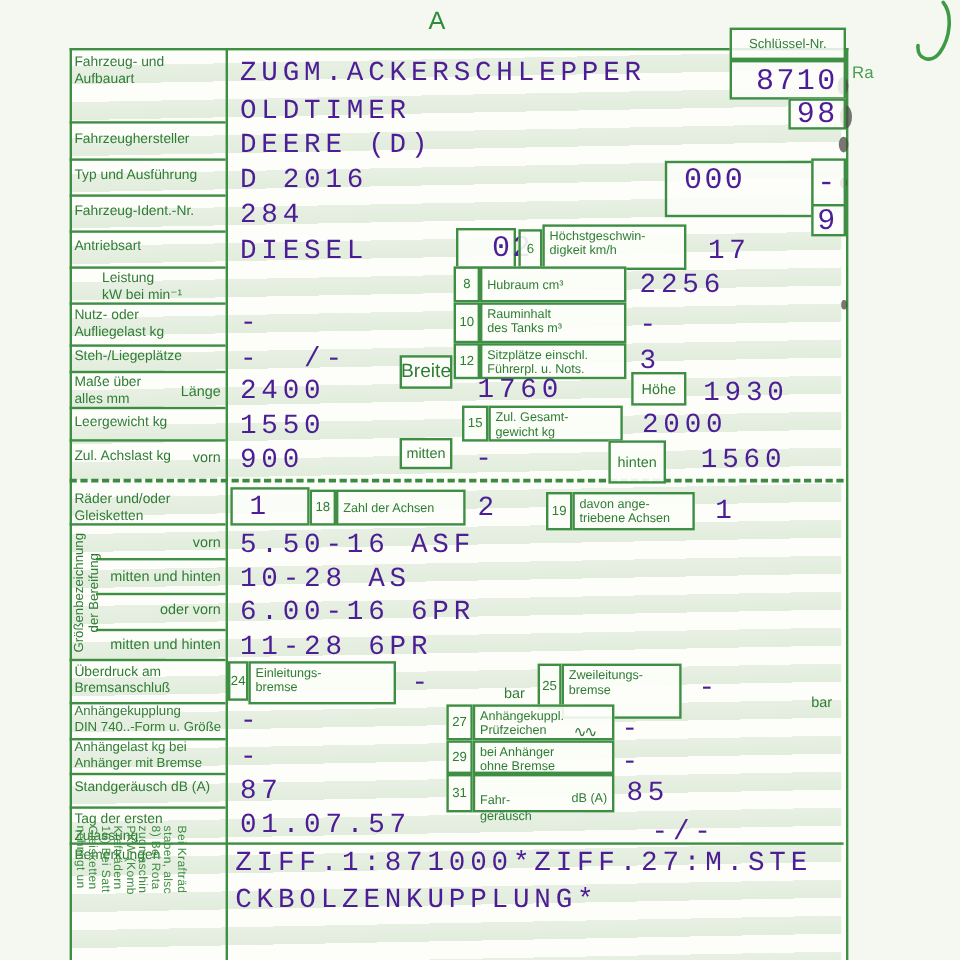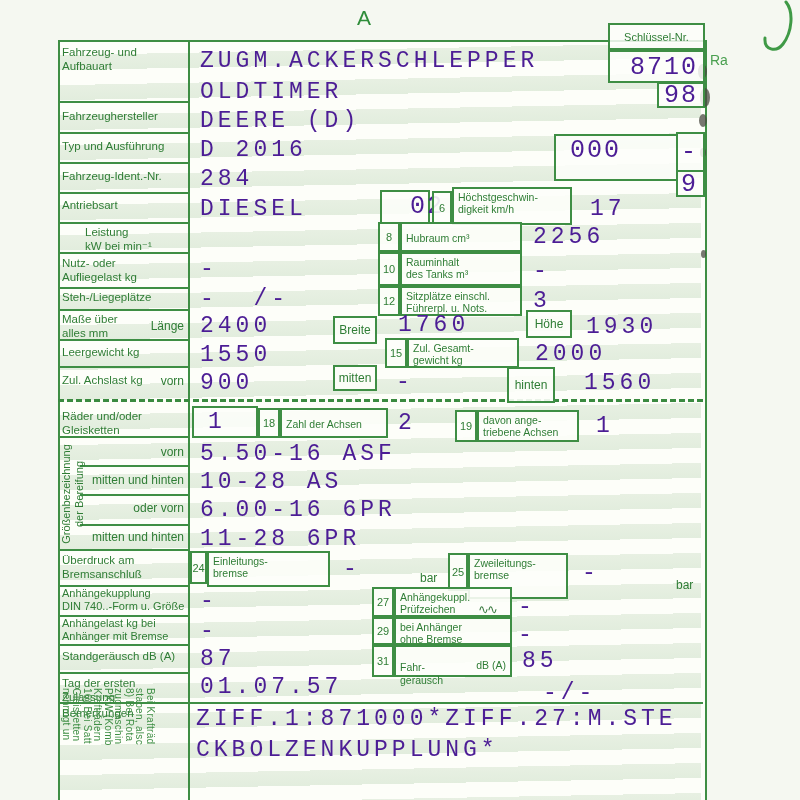--- a/index.html
+++ b/index.html
@@ -172,21 +172,21 @@
   <div class="numbox" style="left:378px;top:252px;width:22px;height:34px;">10</div>
   <div class="fbox" style="left:400px;top:252px;width:122px;height:34px;">Rauminhalt
 des Tanks m³</div>
   <div class="val" style="left:533px;top:258px;">-</div>
 
   <div class="numbox" style="left:378px;top:286px;width:22px;height:30px;">12</div>
   <div class="fbox" style="left:400px;top:286px;width:122px;height:30px;">Sitzplätze einschl.
 Führerpl. u. Nots.</div>
   <div class="val" style="left:533px;top:288px;">3</div>
 
-  <div class="numbox" style="left:333px;top:316px;width:44px;height:28px;font-size:12px;">Breite</div>
+  <div class="numbox" style="left:333px;top:296px;width:44px;height:28px;font-size:16px;">Breite</div>
   <div class="val" style="left:398px;top:312px;">1760</div>
   <div class="numbox" style="left:526px;top:310px;width:46px;height:28px;font-size:12px;">Höhe</div>
   <div class="val" style="left:586px;top:314px;">1930</div>
 
   <div class="numbox" style="left:385px;top:338px;width:22px;height:30px;">15</div>
   <div class="fbox" style="left:407px;top:338px;width:112px;height:30px;">Zul. Gesamt-
 gewicht kg</div>
   <div class="val" style="left:535px;top:341px;">2000</div>
 
   <div class="numbox" style="left:333px;top:365px;width:44px;height:26px;font-size:12px;">mitten</div>

